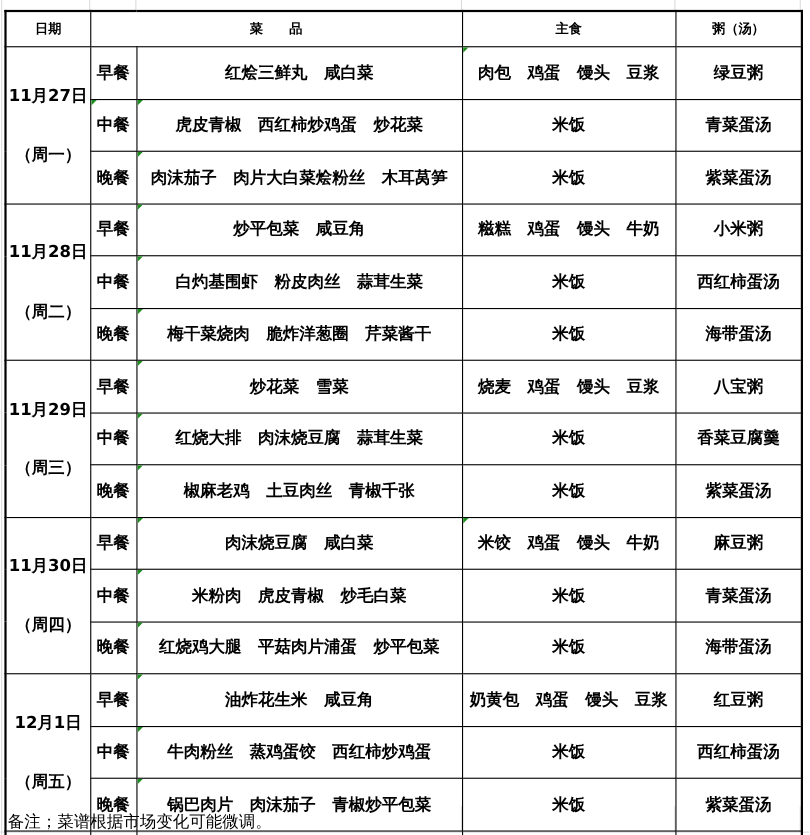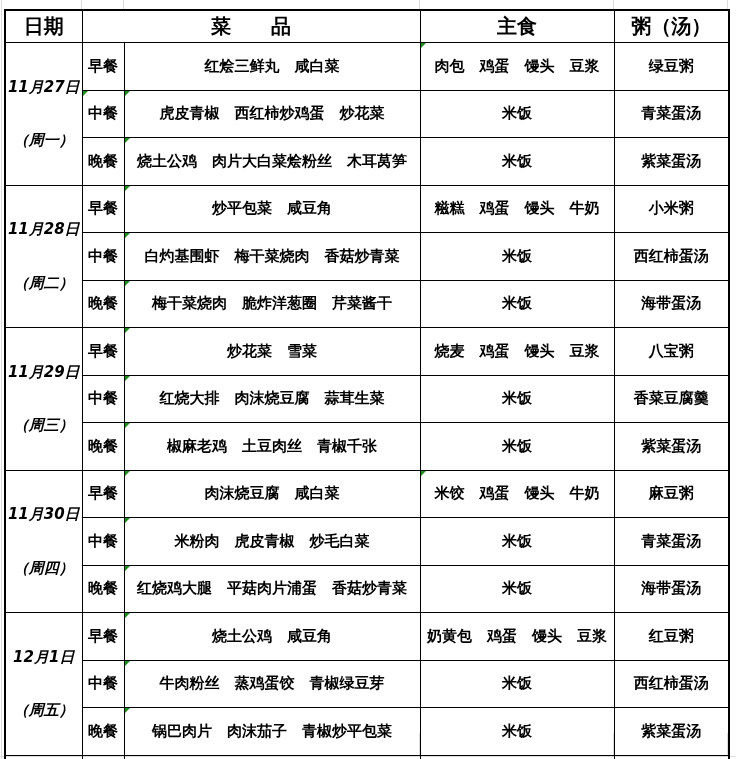--- a/index.html
+++ b/index.html
@@ -4,23 +4,23 @@
 <style>
   html,body{margin:0;padding:0;}
   body{width:736px;height:759px;background:#ffffff;font-family:"DejaVu Sans",sans-serif;}
   .sheet{position:relative;width:736px;height:759px;overflow:hidden;background:#ffffff;}
   .gl{position:absolute;background:#dcdcdc;}
   table{position:absolute;left:4px;top:9px;border-collapse:collapse;table-layout:fixed;
         border:2px solid #000;}
   td{border:1px solid #000;padding:0;position:relative;overflow:hidden;
      color:#000;font-weight:700;font-size:15px;text-align:center;vertical-align:middle;
      white-space:pre;line-height:1.15;}
-  tr.hdr td{height:31px;font-size:20px;margin-top:25px;}
+  tr.hdr td{height:31px;font-size:12px;margin-top:25px;}
   tr.r td{height:33px;}
-  td.date div{line-height:19px;font-style:italic;}
+  td.date div{line-height:19px;}
   .tri{position:absolute;left:0;top:0;width:0;height:0;
        border-top:5px solid #1e8e1e;border-right:5px solid transparent;}
   .note{position:absolute;left:7px;top:738px;font-size:15px;font-weight:400;color:#000;white-space:pre;}
 </style>
 </head>
 <body>
 
 <div class="sheet">
 
   <div class="gl" style="left:1px;top:0;width:1px;height:759px;"></div>
@@ -62,38 +62,38 @@
       <td><span>绿豆粥</span></td>
     </tr>
     <tr class="r">
       <td><i class="tri"></i><span>中餐</span></td>
       <td><i class="tri"></i><span>虎皮青椒　西红柿炒鸡蛋　炒花菜</span></td>
       <td><span>米饭</span></td>
       <td><span>青菜蛋汤</span></td>
     </tr>
     <tr class="r">
       <td>晚餐</td>
-      <td><i class="tri"></i><span>烧土公鸡　肉片大白菜烩粉丝　木耳莴笋</span></td>
+      <td><i class="tri"></i><span>肉沫茄子　肉片大白菜烩粉丝　木耳莴笋</span></td>
       <td><span>米饭</span></td>
       <td><span>紫菜蛋汤</span></td>
     </tr>
 
     <tr class="r">
       <td class="date" rowspan="3">
         <div>11月28日</div>
         <div>（周二）</div>
       </td>
       <td>早餐</td>
       <td><i class="tri"></i><span>炒平包菜　咸豆角</span></td>
       <td><span>糍糕　鸡蛋　馒头　牛奶</span></td>
       <td><span>小米粥</span></td>
     </tr>
     <tr class="r">
       <td>中餐</td>
-      <td><i class="tri"></i><span>白灼基围虾　梅干菜烧肉　香菇炒青菜</span></td>
+      <td><i class="tri"></i><span>白灼基围虾　粉皮肉丝　蒜茸生菜</span></td>
       <td><span>米饭</span></td>
       <td><span>西红柿蛋汤</span></td>
     </tr>
     <tr class="r">
       <td>晚餐</td>
       <td><i class="tri"></i><span>梅干菜烧肉　脆炸洋葱圈　芹菜酱干</span></td>
       <td><span>米饭</span></td>
       <td><span>海带蛋汤</span></td>
     </tr>
 
@@ -131,38 +131,38 @@
       <td><span>麻豆粥</span></td>
     </tr>
     <tr class="r">
       <td>中餐</td>
       <td><i class="tri"></i><span>米粉肉　虎皮青椒　炒毛白菜</span></td>
       <td><span>米饭</span></td>
       <td><span>青菜蛋汤</span></td>
     </tr>
     <tr class="r">
       <td>晚餐</td>
-      <td><i class="tri"></i><span>红烧鸡大腿　平菇肉片浦蛋　香菇炒青菜</span></td>
+      <td><i class="tri"></i><span>红烧鸡大腿　平菇肉片浦蛋　炒平包菜</span></td>
       <td><span>米饭</span></td>
       <td><span>海带蛋汤</span></td>
     </tr>
 
     <tr class="r">
       <td class="date" rowspan="3">
         <div>12月1日</div>
         <div>（周五）</div>
       </td>
       <td>早餐</td>
-      <td><i class="tri"></i><span>烧土公鸡　咸豆角</span></td>
+      <td><i class="tri"></i><span>油炸花生米　咸豆角</span></td>
       <td><span>奶黄包　鸡蛋　馒头　豆浆</span></td>
       <td><span>红豆粥</span></td>
     </tr>
     <tr class="r">
       <td>中餐</td>
-      <td><i class="tri"></i><span>牛肉粉丝　蒸鸡蛋饺　青椒绿豆芽</span></td>
+      <td><i class="tri"></i><span>牛肉粉丝　蒸鸡蛋饺　西红柿炒鸡蛋</span></td>
       <td><span>米饭</span></td>
       <td><span>西红柿蛋汤</span></td>
     </tr>
     <tr class="r">
       <td>晚餐</td>
       <td><i class="tri"></i><span>锅巴肉片　肉沫茄子　青椒炒平包菜</span></td>
       <td><span>米饭</span></td>
       <td><span>紫菜蛋汤</span></td>
     </tr>
 
@@ -173,13 +173,14 @@
       </td>
       <td>早餐</td>
       <td></td>
       <td></td>
       <td></td>
     </tr>
 
   </tbody>
     </table>
 
+  <div class="note">备注；菜谱根据市场变化可能微调。</div>
 </div>
 
 </body></html>

